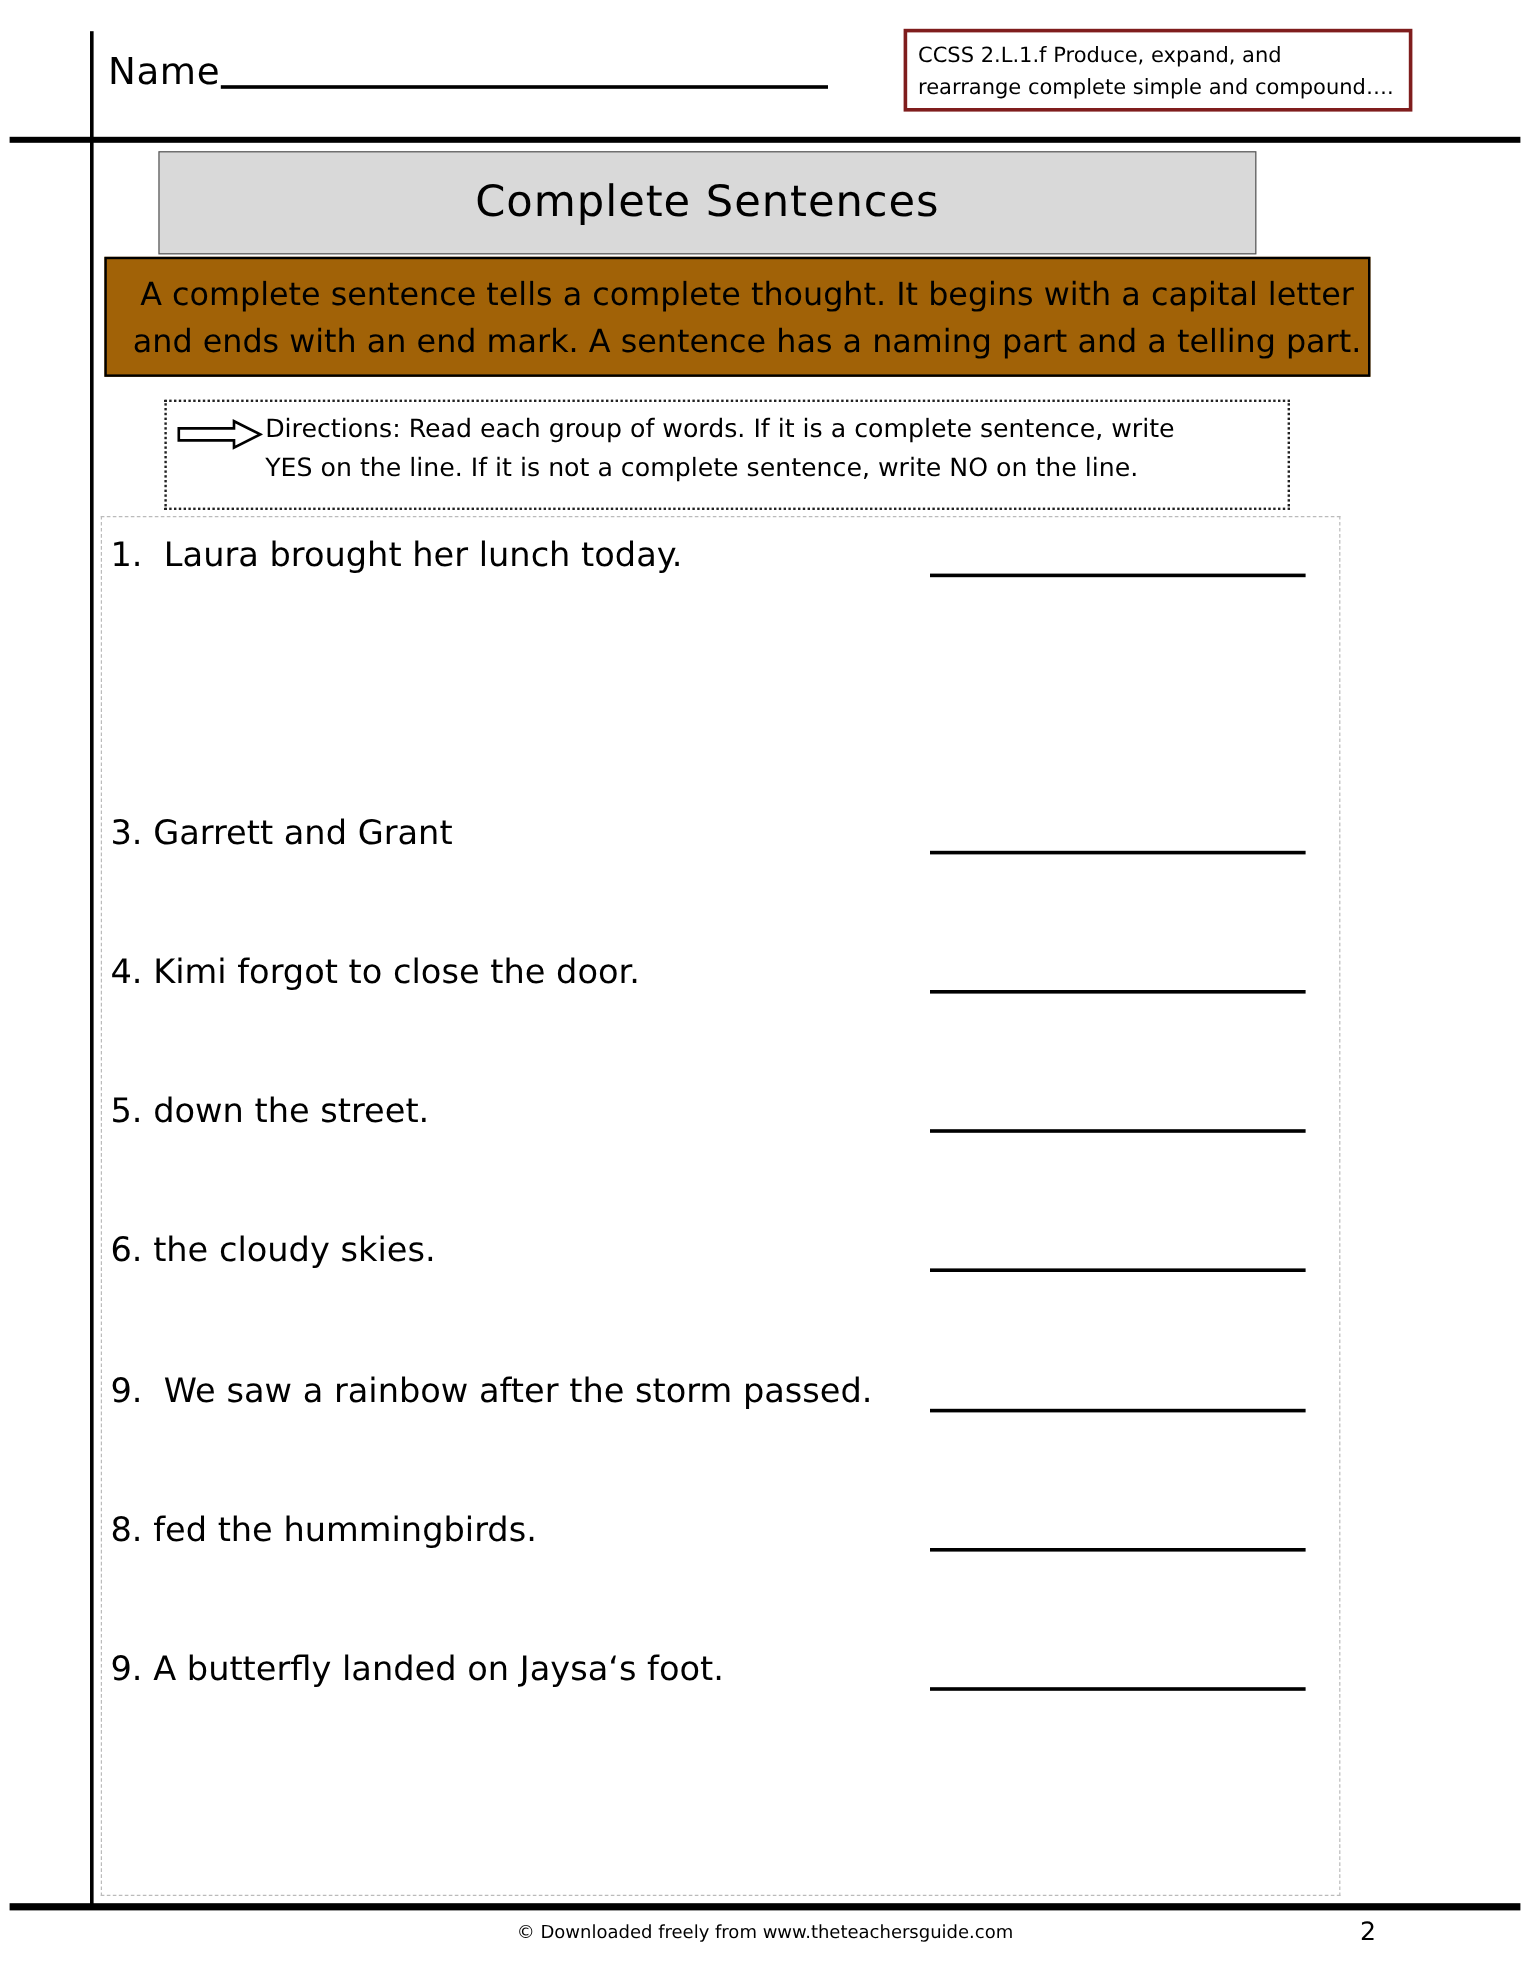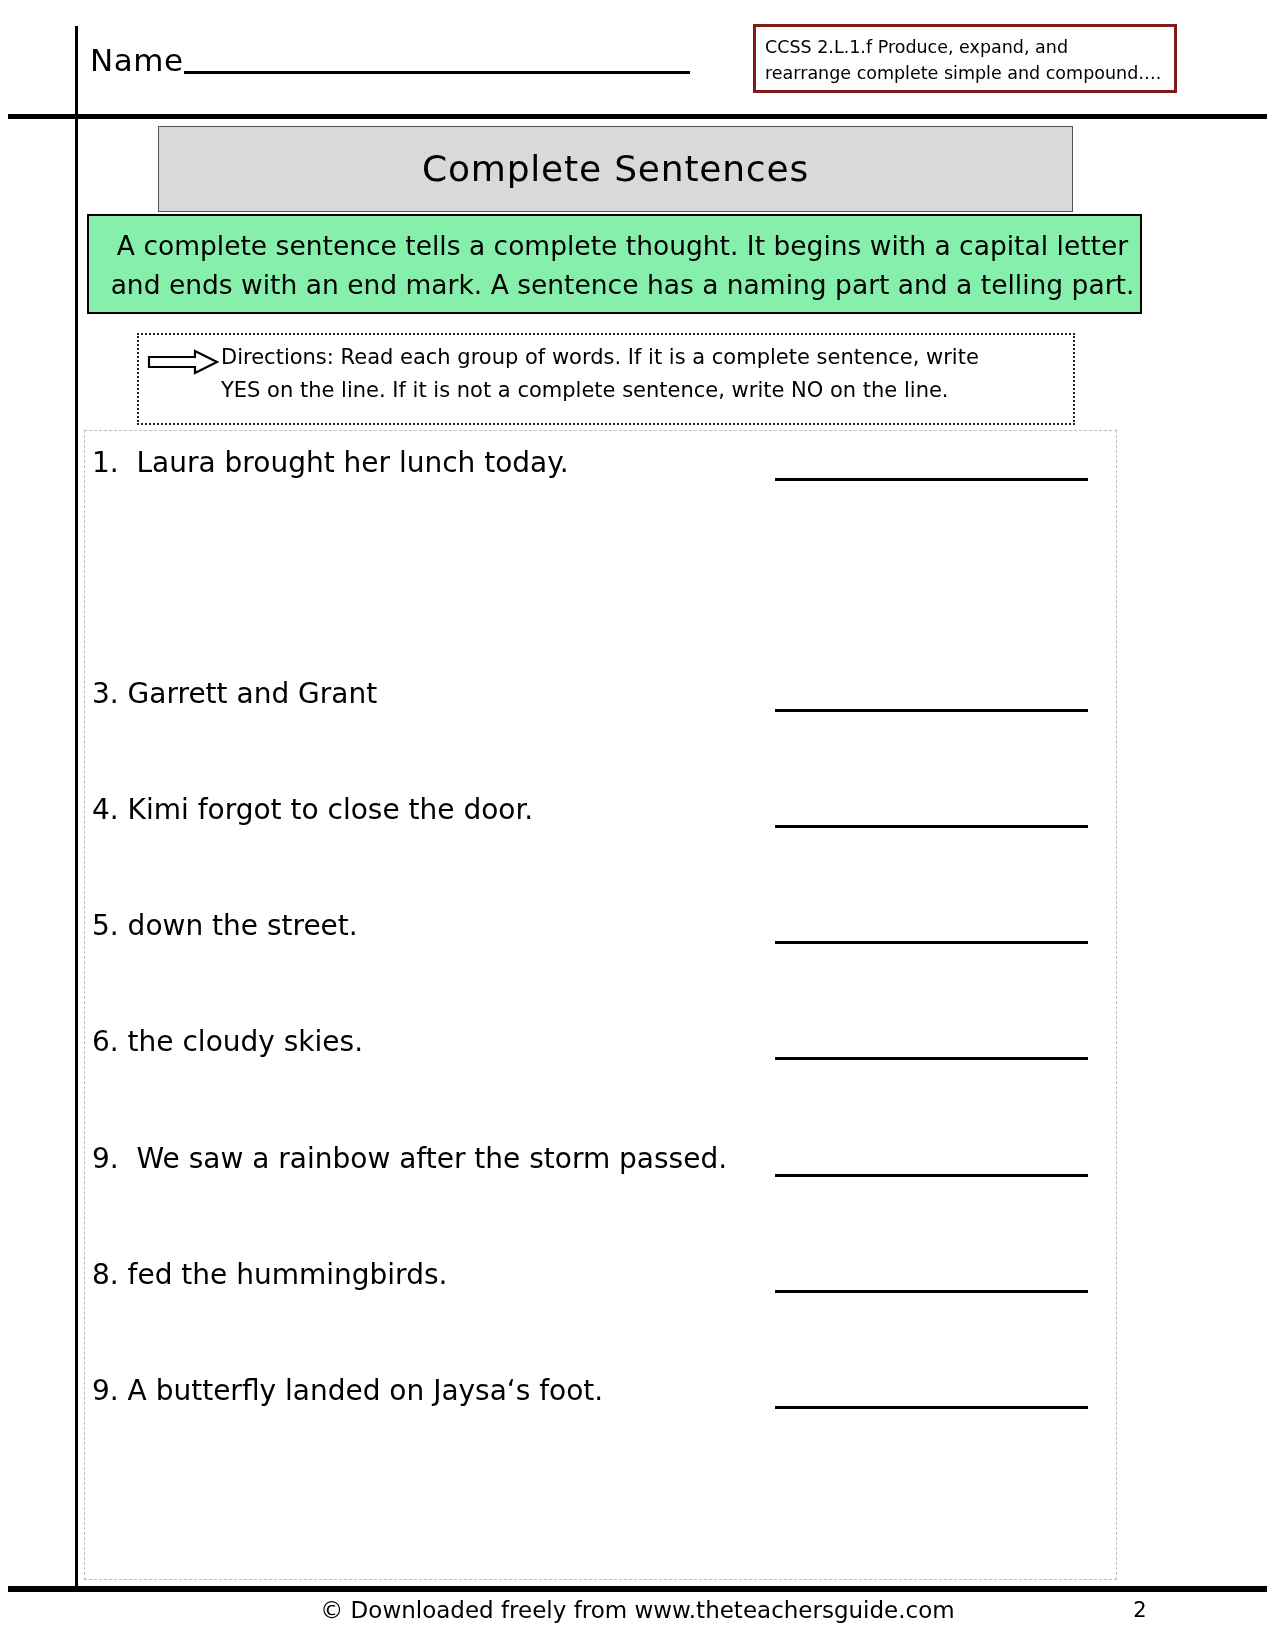--- a/index.html
+++ b/index.html
@@ -85,21 +85,21 @@
   }
   .ccss-text {
     font-size: 17.5px;
     line-height: 26px;
     white-space: pre-line;
   }
 
   
   .title-banner {
     position: absolute;
-    left: 158px;
+    left: 132px;
     top: 126px;
     width: 915px;
     height: 86px;
     background: #d9d9d9;
     border: 1px solid #555;
     box-sizing: border-box;
     display: flex;
     align-items: center;
     justify-content: center;
   }
@@ -109,21 +109,21 @@
     letter-spacing: 0.8px;
   }
 
   
   .definition-box {
     position: absolute;
     left: 87px;
     top: 214px;
     width: 1055px;
     height: 100px;
-    background: #86efac;
+    background: #a16207;
     border: 2px solid #000;
     box-sizing: border-box;
     padding: 10px 0 0 16px;
   }
   .definition-text {
     font-size: 26.5px;
     line-height: 39px;
     text-align: center;
   }
 
@@ -190,21 +190,21 @@
     border-bottom: 3px solid #000;
   }
 
   
   .footer-text {
     position: absolute;
     left: 0;
     top: 1596px;
     width: 1275px;
     text-align: center;
-    font-size: 23px;
+    font-size: 15px;
     line-height: 28px;
   }
   .page-number {
     position: absolute;
     left: 1110px;
     top: 1596px;
     width: 60px;
     text-align: center;
     font-size: 21px;
     line-height: 28px;

